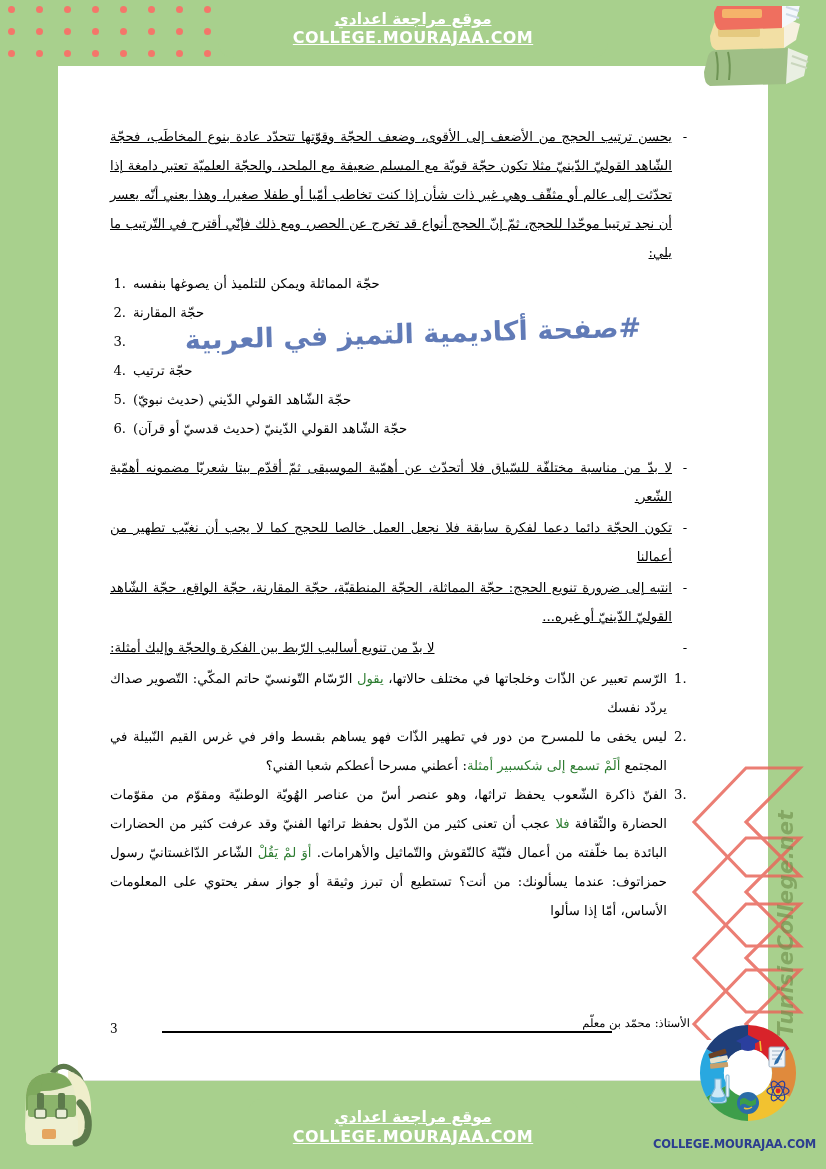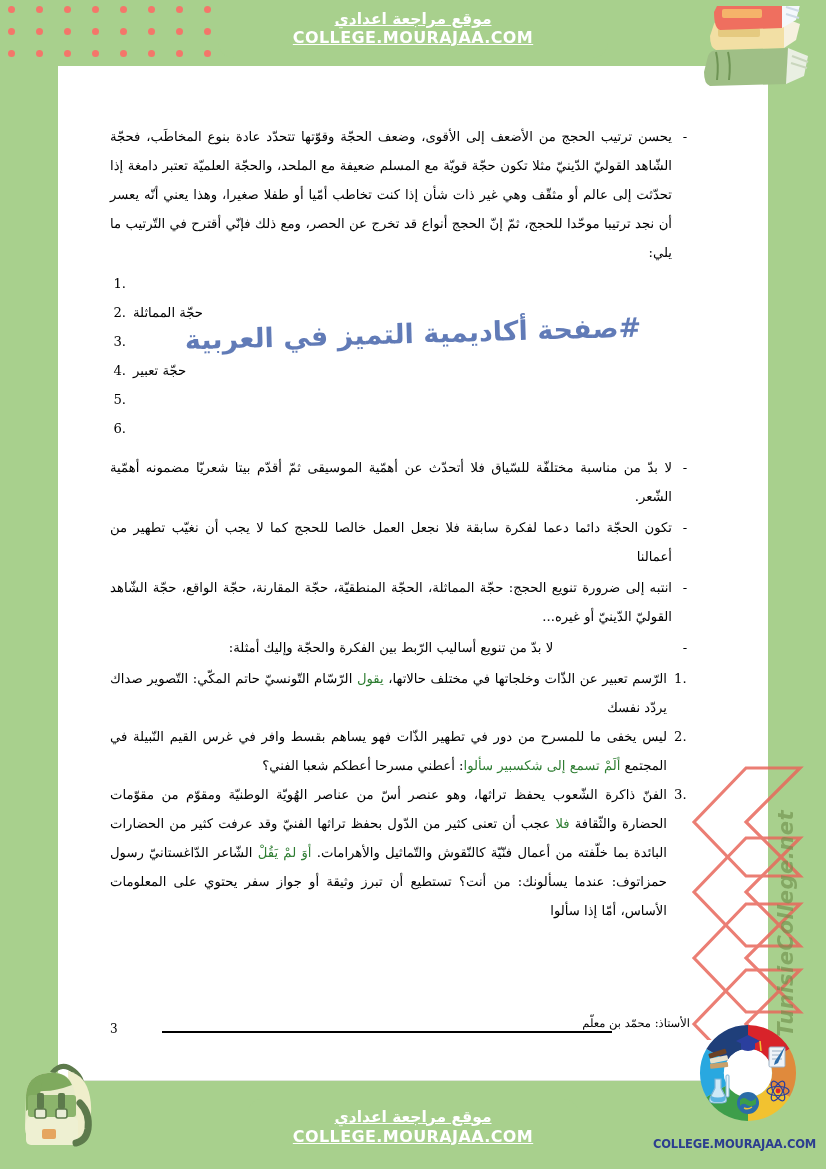--- a/index.html
+++ b/index.html
@@ -224,20 +224,21 @@
   }
   .dash {
     flex: 0 0 auto;
     width: 10px;
     text-align: center;
   }
   .ptext {
     flex: 1 1 auto;
     text-align: justify;
     text-justify: inter-word;
+    text-decoration: underline;
   }
   ol.lst {
     list-style: none;
     margin: 0;
     padding: 0;
   }
   ol.lst li {
     display: flex;
     gap: 7px;
     margin: 0;
@@ -260,21 +261,21 @@
   ol.lst-right li .itxt {
     flex: 0 1 auto;
     text-align: right;
   }
   ol.lst-right li {
     flex-direction: row-reverse;
     justify-content: flex-start;
   }
   ol.lst-right li .num { text-align: right; }
   .green { color: #2e7d32; }
-  .just-r { text-align: center; }
+  .just-r { text-align: left; }
 
   
   .doc-footer {
     position: absolute;
     left: 110px; top: 1016px;
     width: 580px;
     z-index: 6;
     direction: rtl;
     font-family: "DejaVu Serif", "Liberation Serif", serif;
   }
@@ -389,37 +390,40 @@
   <div class="content">
 
     <div class="para">
       <span class="dash">-</span>
       <span class="ptext">يحسن ترتيب الحجج من الأضعف إلى الأقوى، وضعف الحجّة وقوّتها تتحدّد عادة بنوع المخاطَب، فحجّة الشّاهد القوليّ الدّينيّ مثلا تكون حجّة قويّة مع المسلم ضعيفة مع الملحد، والحجّة العلميّة تعتبر دامغة إذا تحدّثت إلى عالم أو مثقّف وهي غير ذات شأن إذا كنت تخاطب أمّيا أو طفلا صغيرا، وهذا يعني أنّه يعسر أن نجد ترتيبا موحّدا للحجج، ثمّ إنّ الحجج أنواع قد تخرج عن الحصر، ومع ذلك فإنّي أقترح في التّرتيب ما يلي:</span>
     </div>
 
     <ol class="lst lst-right">
       <li>
           <span class="num">1.</span>
+          <span class="itxt">حجّة المماثلة ويمكن للتلميذ أن يصوغها بنفسه</span>
         </li>
       <li>
           <span class="num">2.</span>
-          <span class="itxt">حجّة المماثلة</span>
+          <span class="itxt">حجّة المقارنة</span>
         </li>
       <li>
           <span class="num">3.</span>
         </li>
       <li>
           <span class="num">4.</span>
-          <span class="itxt">حجّة تعبير</span>
+          <span class="itxt">حجّة ترتيب</span>
         </li>
       <li>
           <span class="num">5.</span>
+          <span class="itxt">حجّة الشّاهد القولي الدّيني (حديث نبويّ)</span>
         </li>
       <li>
           <span class="num">6.</span>
+          <span class="itxt">حجّة الشّاهد القولي الدّينيّ (حديث قدسيّ أو قرآن)</span>
         </li>
     </ol>
 
     <div class="para" style="margin-top:10px">
       <span class="dash">-</span>
       <span class="ptext">لا بدّ من مناسبة مختلفّة للسّياق فلا أتحدّث عن أهمّية الموسيقى ثمّ أقدّم بيتا شعريّا مضمونه أهمّية الشّعر.</span>
     </div>
 
     <div class="para">
       <span class="dash">-</span>
@@ -436,21 +440,21 @@
       <span class="ptext just-r">لا بدّ من تنويع أساليب الرّبط بين الفكرة والحجّة وإليك أمثلة:</span>
     </div>
 
     <ol class="lst">
       <li>
         <span class="num">1.</span>
         <span class="itxt"><span>الرّسم تعبير عن الذّات وخلجاتها في مختلف حالاتها، </span><span class="green">يقول</span><span> الرّسّام التّونسيّ حاتم المكّي: التّصوير صداك يردّد نفسك</span></span>
       </li>
       <li>
         <span class="num">2.</span>
-        <span class="itxt"><span>ليس يخفى ما للمسرح من دور في تطهير الذّات فهو يساهم بقسط وافر في غرس القيم النّبيلة في المجتمع </span><span class="green">ألَمْ تسمع إلى شكسبير سألوا</span><span>: أعطني مسرحا أعطكم شعبا الفني؟</span></span>
+        <span class="itxt"><span>ليس يخفى ما للمسرح من دور في تطهير الذّات فهو يساهم بقسط وافر في غرس القيم النّبيلة في المجتمع </span><span class="green">ألَمْ تسمع إلى شكسبير أمثلة</span><span>: أعطني مسرحا أعطكم شعبا الفني؟</span></span>
       </li>
       <li>
         <span class="num">3.</span>
         <span class="itxt"><span>الفنّ ذاكرة الشّعوب يحفظ تراثها، وهو عنصر أسّ من عناصر الهُويّة الوطنيّة ومقوّم من مقوّمات الحضارة والثّقافة </span><span class="green">فلا</span><span> عجب أن تعنى كثير من الدّول بحفظ تراثها الفنيّ وقد عرفت كثير من الحضارات البائدة بما خلّفته من أعمال فنّيّة كالنّقوش والتّماثيل والأهرامات. </span><span class="green">أوَ لمْ يَقُلْ</span><span> الشّاعر الدّاغستانيّ رسول حمزاتوف: عندما يسألونك: من أنت؟ تستطيع أن تبرز وثيقة أو جواز سفر يحتوي على المعلومات الأساس، أمّا إذا سألوا</span></span>
       </li>
     </ol>
 
   </div>
 
   <div class="doc-footer">

